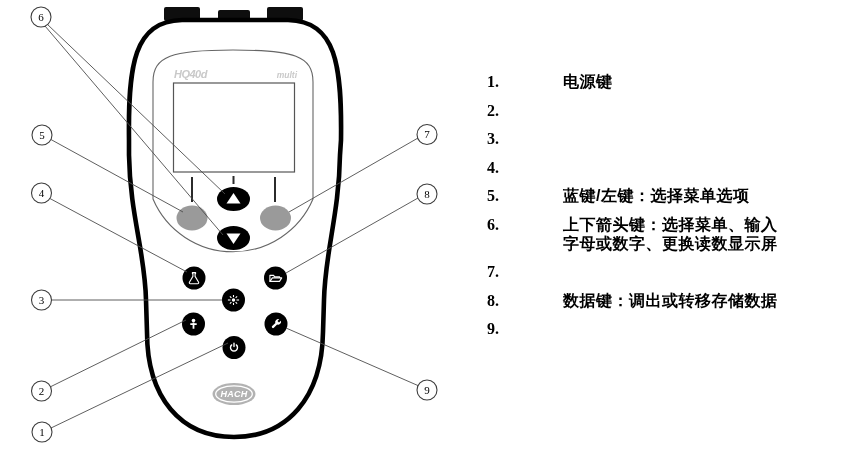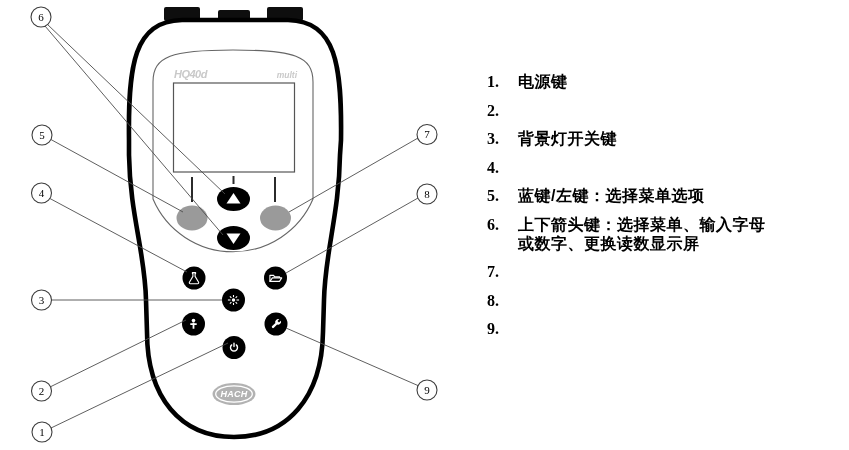--- a/index.html
+++ b/index.html
@@ -5,21 +5,21 @@
   html,body{margin:0;padding:0;background:#fff;}
   #page{position:relative;width:849px;height:450px;background:#ffffff;overflow:hidden;
         font-family:"Liberation Sans",sans-serif;color:#000;}
   #device-svg{position:absolute;left:0;top:0;}
   
   #legend{position:absolute;left:487px;top:72px;width:300px;margin:0;padding:0;list-style:none;}
   #legend li{display:flex;margin:0 0 9.5px 0;}
   #legend .num{flex:0 0 31px;width:31px;font-family:"Liberation Serif",serif;font-weight:700;
                font-size:16px;line-height:19px;}
   #legend .txt{width:252px;font-family:"Liberation Sans",sans-serif;font-weight:700;
-               font-size:16px;line-height:19px;letter-spacing:0.5px;}
+               font-size:16px;line-height:19px;letter-spacing:0.5px;margin-left:45px;}
   .svg-sans{font-family:"Liberation Sans",sans-serif;}
   .svg-serif{font-family:"Liberation Serif",serif;}
 </style>
 </head>
 <body>
 
 <div id="page">
 
   <svg id="device-svg" width="470" height="450" viewBox="0 0 470 450">
 
@@ -180,37 +180,37 @@
   <ol id="legend">
       <li>
         <span class="num">1.</span>
         <span class="txt">电源键</span>
       </li>
       <li>
         <span class="num">2.</span>
       </li>
       <li>
         <span class="num">3.</span>
-        <span class="txt">背景灯开关键</span>
       </li>
       <li>
         <span class="num">4.</span>
       </li>
       <li>
         <span class="num">5.</span>
         <span class="txt">蓝键/左键：选择菜单选项</span>
       </li>
       <li>
         <span class="num">6.</span>
         <span class="txt">上下箭头键：选择菜单、输入字母或数字、更换读数显示屏</span>
       </li>
       <li>
         <span class="num">7.</span>
       </li>
       <li>
         <span class="num">8.</span>
+        <span class="txt">数据键：调出或转移存储数据</span>
       </li>
       <li>
         <span class="num">9.</span>
       </li>
     </ol>
 
 </div>
 
 </body></html>

